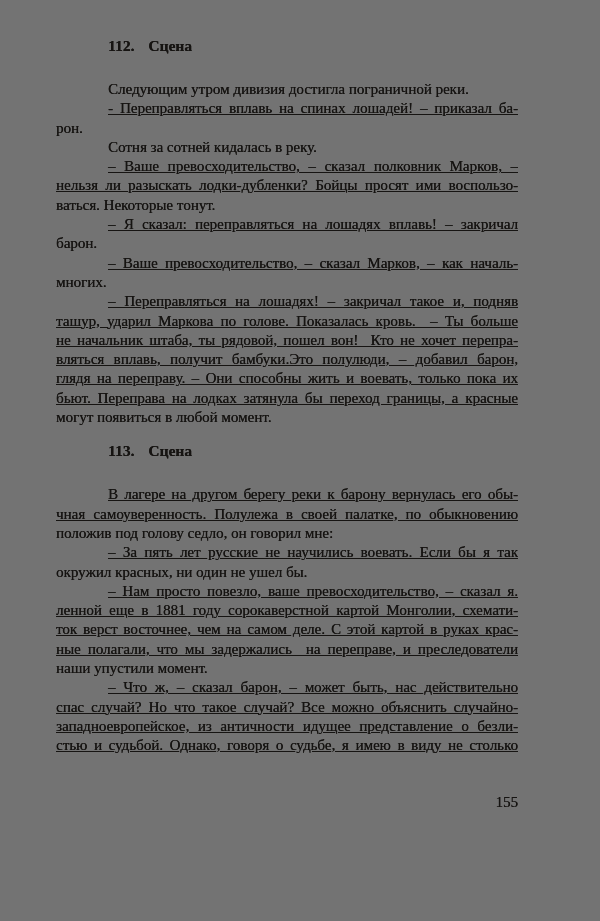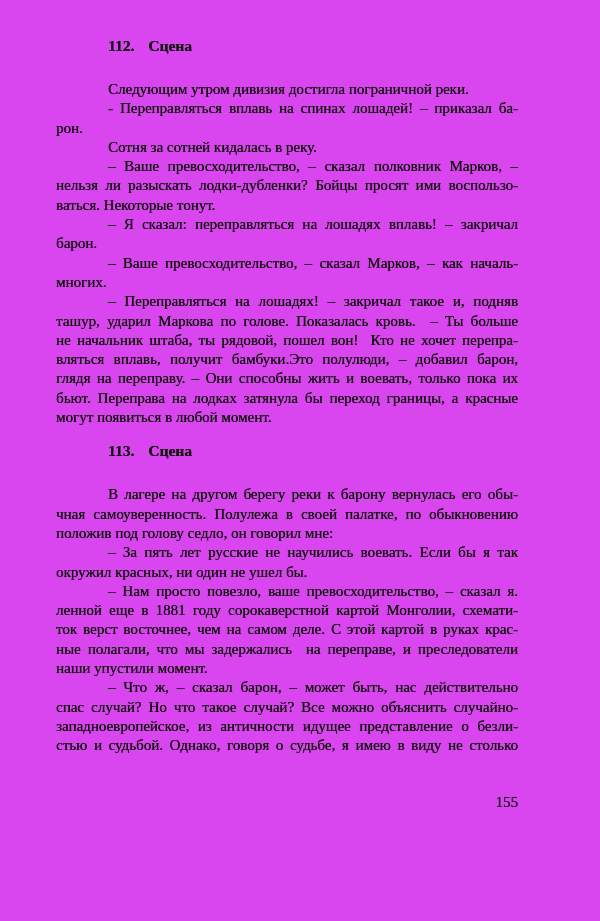--- a/index.html
+++ b/index.html
@@ -6,21 +6,21 @@
   body {
     width: 600px; height: 921px;
     background: #fcfcfa;
     overflow: hidden;
   }
   .page {
     position: relative;
     width: 600px; height: 921px;
     box-sizing: border-box;
     padding: 36px 82px 0 56px;
-    background: #d946ef;
+    background: #737373;
     color: #161412;
     font-family: "Liberation Serif", "DejaVu Serif", serif;
     text-shadow: 0.25px 0 0 #161412; 
   }
   .heading {
     font-weight: bold;
     font-size: 15.5px;
     line-height: 20px;
     padding-left: 52px;
     margin: 0 0 24px 0;
@@ -31,20 +31,21 @@
   .line {
     font-size: 15px;
     line-height: 19.3px;
     height: 19.3px;
     overflow: hidden;
   }
   .line.ind { padding-left: 52px; }
   .line.just {
     text-align: justify;
     text-align-last: justify;
+    text-decoration: underline;
   }
   .page-number {
     margin-top: 36px;
     text-align: right;
     font-size: 15px;
     line-height: 20px;
   }
 </style>
 </head>
 <body>

